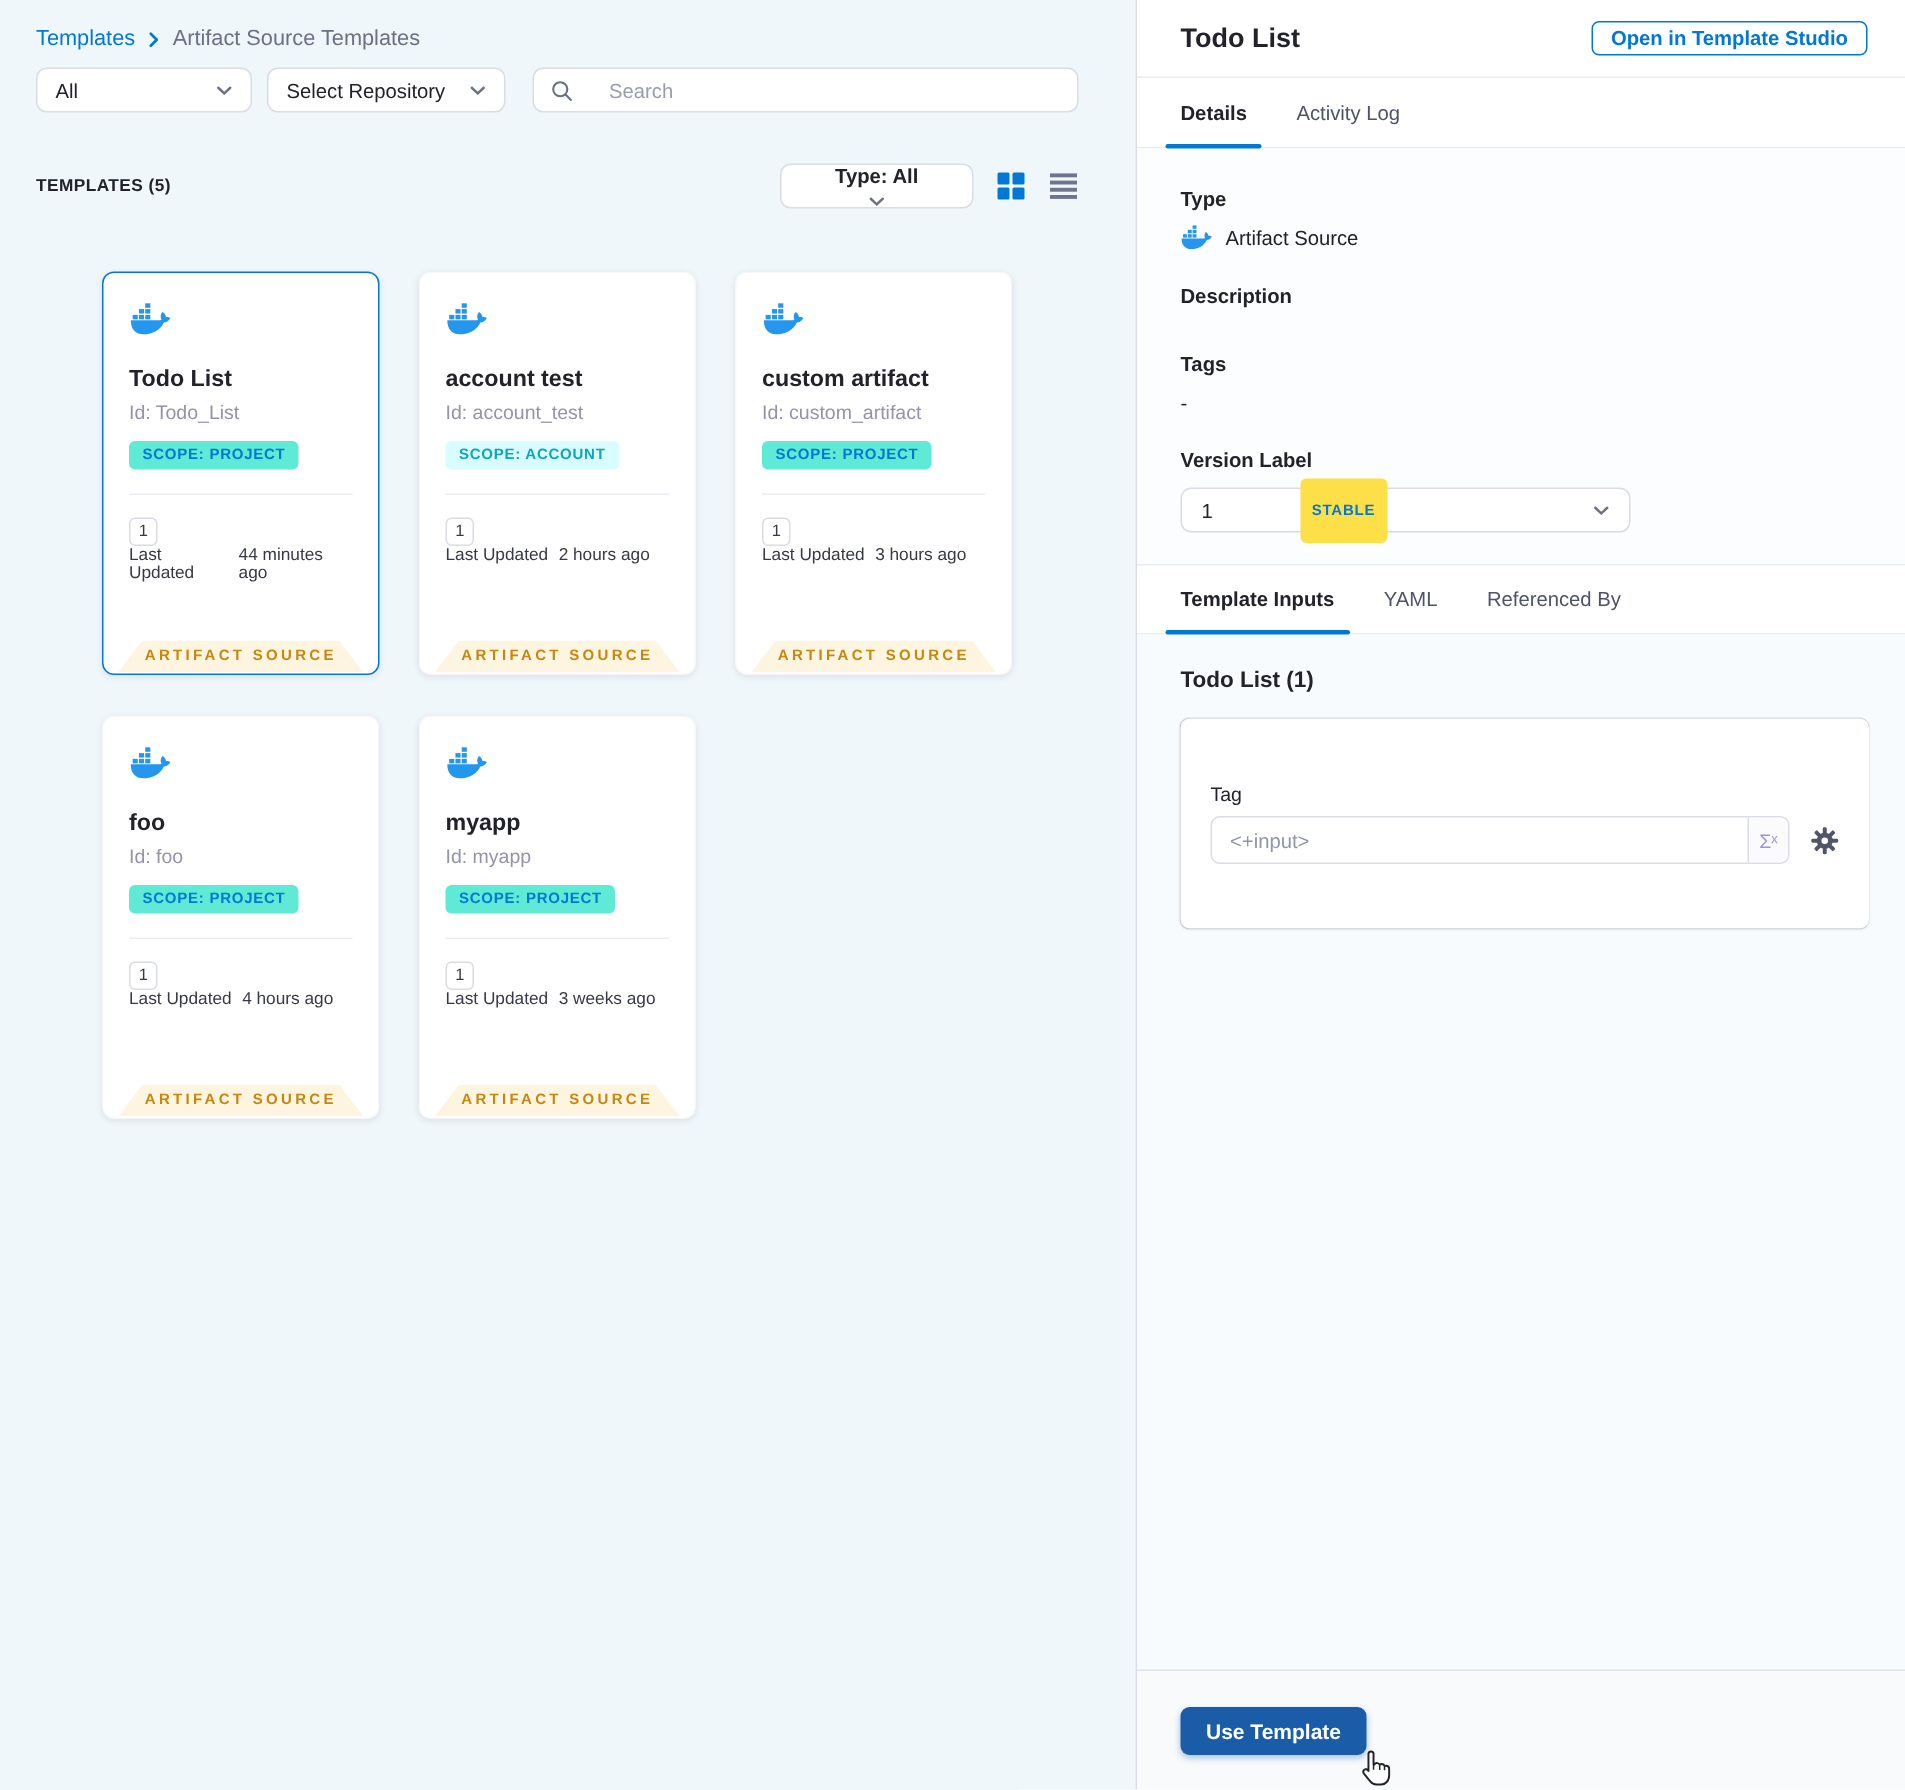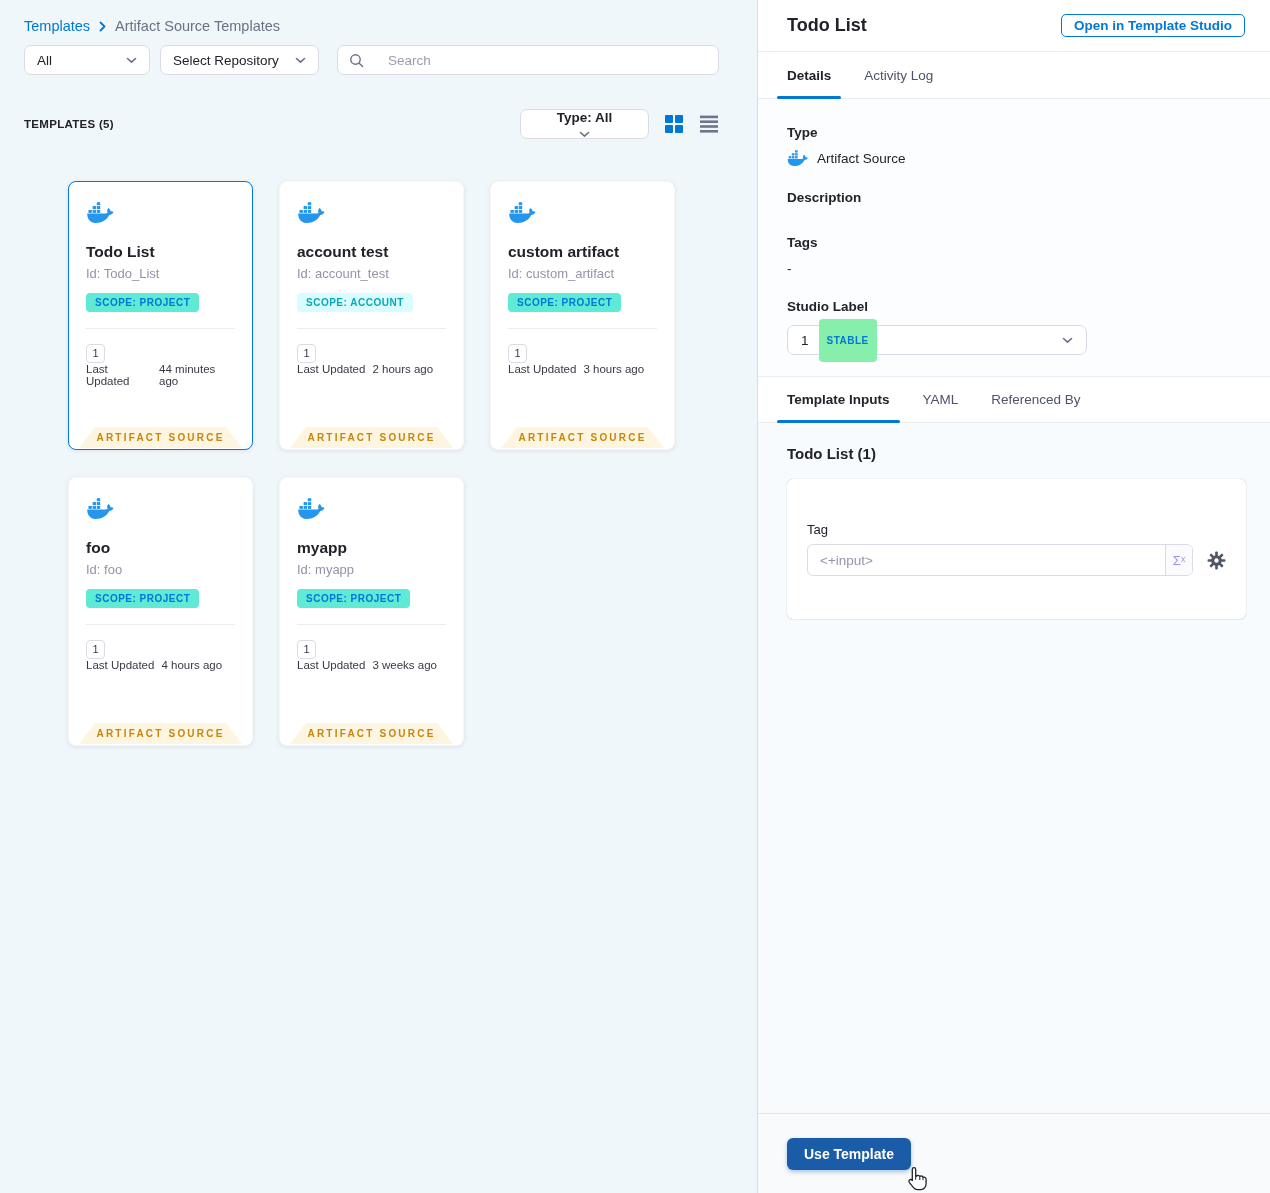--- a/index.html
+++ b/index.html
@@ -22,21 +22,21 @@
   .breadcrumb { display:flex; align-items:center; gap:9px; font-size:14.5px; }
   .bc-link { color:#0278d5; cursor:pointer; text-decoration:none; }
   .bc-current { color:#6b7085; }
 
   .filters { display:flex; margin-top:11px; }
   .select {
     background:#fff; border:1px solid #d9dbe6; border-radius:7px; height:30px;
     display:flex; align-items:center; justify-content:space-between;
     padding:0 12px; font-size:13.5px; color:#22222a; cursor:pointer;
   }
-  .scope-select { width:126px; }
+  .scope-select { width:144px; }
   .repo-select { width:159px; margin-left:10px; font-weight:400; }
   .search-box {
     flex:1; margin-left:18px; background:#fff; border:1px solid #d9dbe6;
     border-radius:7px; height:30px; display:flex; align-items:center;
     padding:0 11px; gap:24px;
   }
   .search-box input { border:none; outline:none; flex:1; font-size:13.5px; color:#22222a; background:transparent; font-family:inherit; }
   .search-box input::placeholder { color:#9a9db0; }
 
   .list-header { display:flex; align-items:center; justify-content:space-between; margin-top:34px; }
@@ -106,21 +106,21 @@
   .type-row { display:flex; align-items:center; gap:9px; margin-top:10px; font-size:13.5px; color:#22222a; }
   .m-desc { margin-top:23px; }
   .m-tags { margin-top:30px; }
   .field-value { margin-top:11px; font-size:13.5px; color:#22222a; }
   .m-version { margin-top:23px; }
   .version-select {
     margin-top:11px; width:300px; height:30px; border:1px solid #d9dbe6; border-radius:7px;
     background:#fff; display:flex; align-items:center; padding:0 13px; gap:10px; cursor:pointer;
   }
   .v-num { font-size:13.5px; color:#22222a; }
-  .stable-badge { background:#86efac; color:#0278d5; font-size:10px; font-weight:700; letter-spacing:.5px; padding:16px 8px; border-radius:4px; }
+  .stable-badge { background:#fde047; color:#0278d5; font-size:10px; font-weight:700; letter-spacing:.5px; padding:16px 8px; border-radius:4px;margin-left:48px; }
   .version-select .chev-wrap { margin-left:auto; display:flex; }
 
   .sub-tabs { border-top:1px solid #ebecf2; }
   .inputs-area { flex:1; background:#f8fbfd; padding:22px 24px 0 29px; }
   .inputs-title { font-size:15px; font-weight:700; color:#22222a; }
   .input-card {
     margin-top:17px; background:#fff; border-radius:6px;
     box-shadow:0 0 1px rgba(40,41,61,.35), 0 1px 2px rgba(40,41,61,.05);
     height:140px; padding:0 20px; display:flex; flex-direction:column; justify-content:center;
   }
@@ -389,21 +389,21 @@
               <rect x="9.6" y="3.7" width="3.1" height="2.7"></rect>
               <rect x="9.6" y="0.2" width="3.1" height="2.7"></rect>
               <path d="M0.9 10.5 L17.4 10.5 C18.3 10.5 19 10.4 19.5 10.1 C19.2 9.6 19.05 9.1 19 8.6 C18.9 7.7 19.15 6.8 19.65 6.1 L20.1 5.5 L20.7 5.9 C21.5 6.5 22.05 7.5 22.15 8.5 C23.2 8.3 24.2 8.5 24.8 9.1 L24.4 9.8 C23.7 11 22.4 11.7 20.9 11.8 C18.8 16.4 14.2 19 8.5 19 C5.7 19 3.4 17.8 2.1 15.7 C1.3 14.3 0.8 12.4 0.9 10.5 Z"></path>
             </g>
           </svg>
         <span>Artifact Source</span>
       </div>
       <div class="field-label m-desc">Description</div>
       <div class="field-label m-tags">Tags</div>
       <div class="field-value">-</div>
-      <div class="field-label m-version">Studio Label</div>
+      <div class="field-label m-version">Version Label</div>
       <div class="version-select">
         <span class="v-num">1</span>
         <span class="stable-badge">STABLE</span>
         <span class="chev-wrap">
             <svg width="11" height="7" viewBox="0 0 11 7" fill="none" stroke="#6b7085" stroke-width="1.6" stroke-linecap="round">
               <path d="M1.5 1.5 L5.5 5.2 L9.5 1.5"></path>
             </svg>
           </span>
       </div>
     </div>

